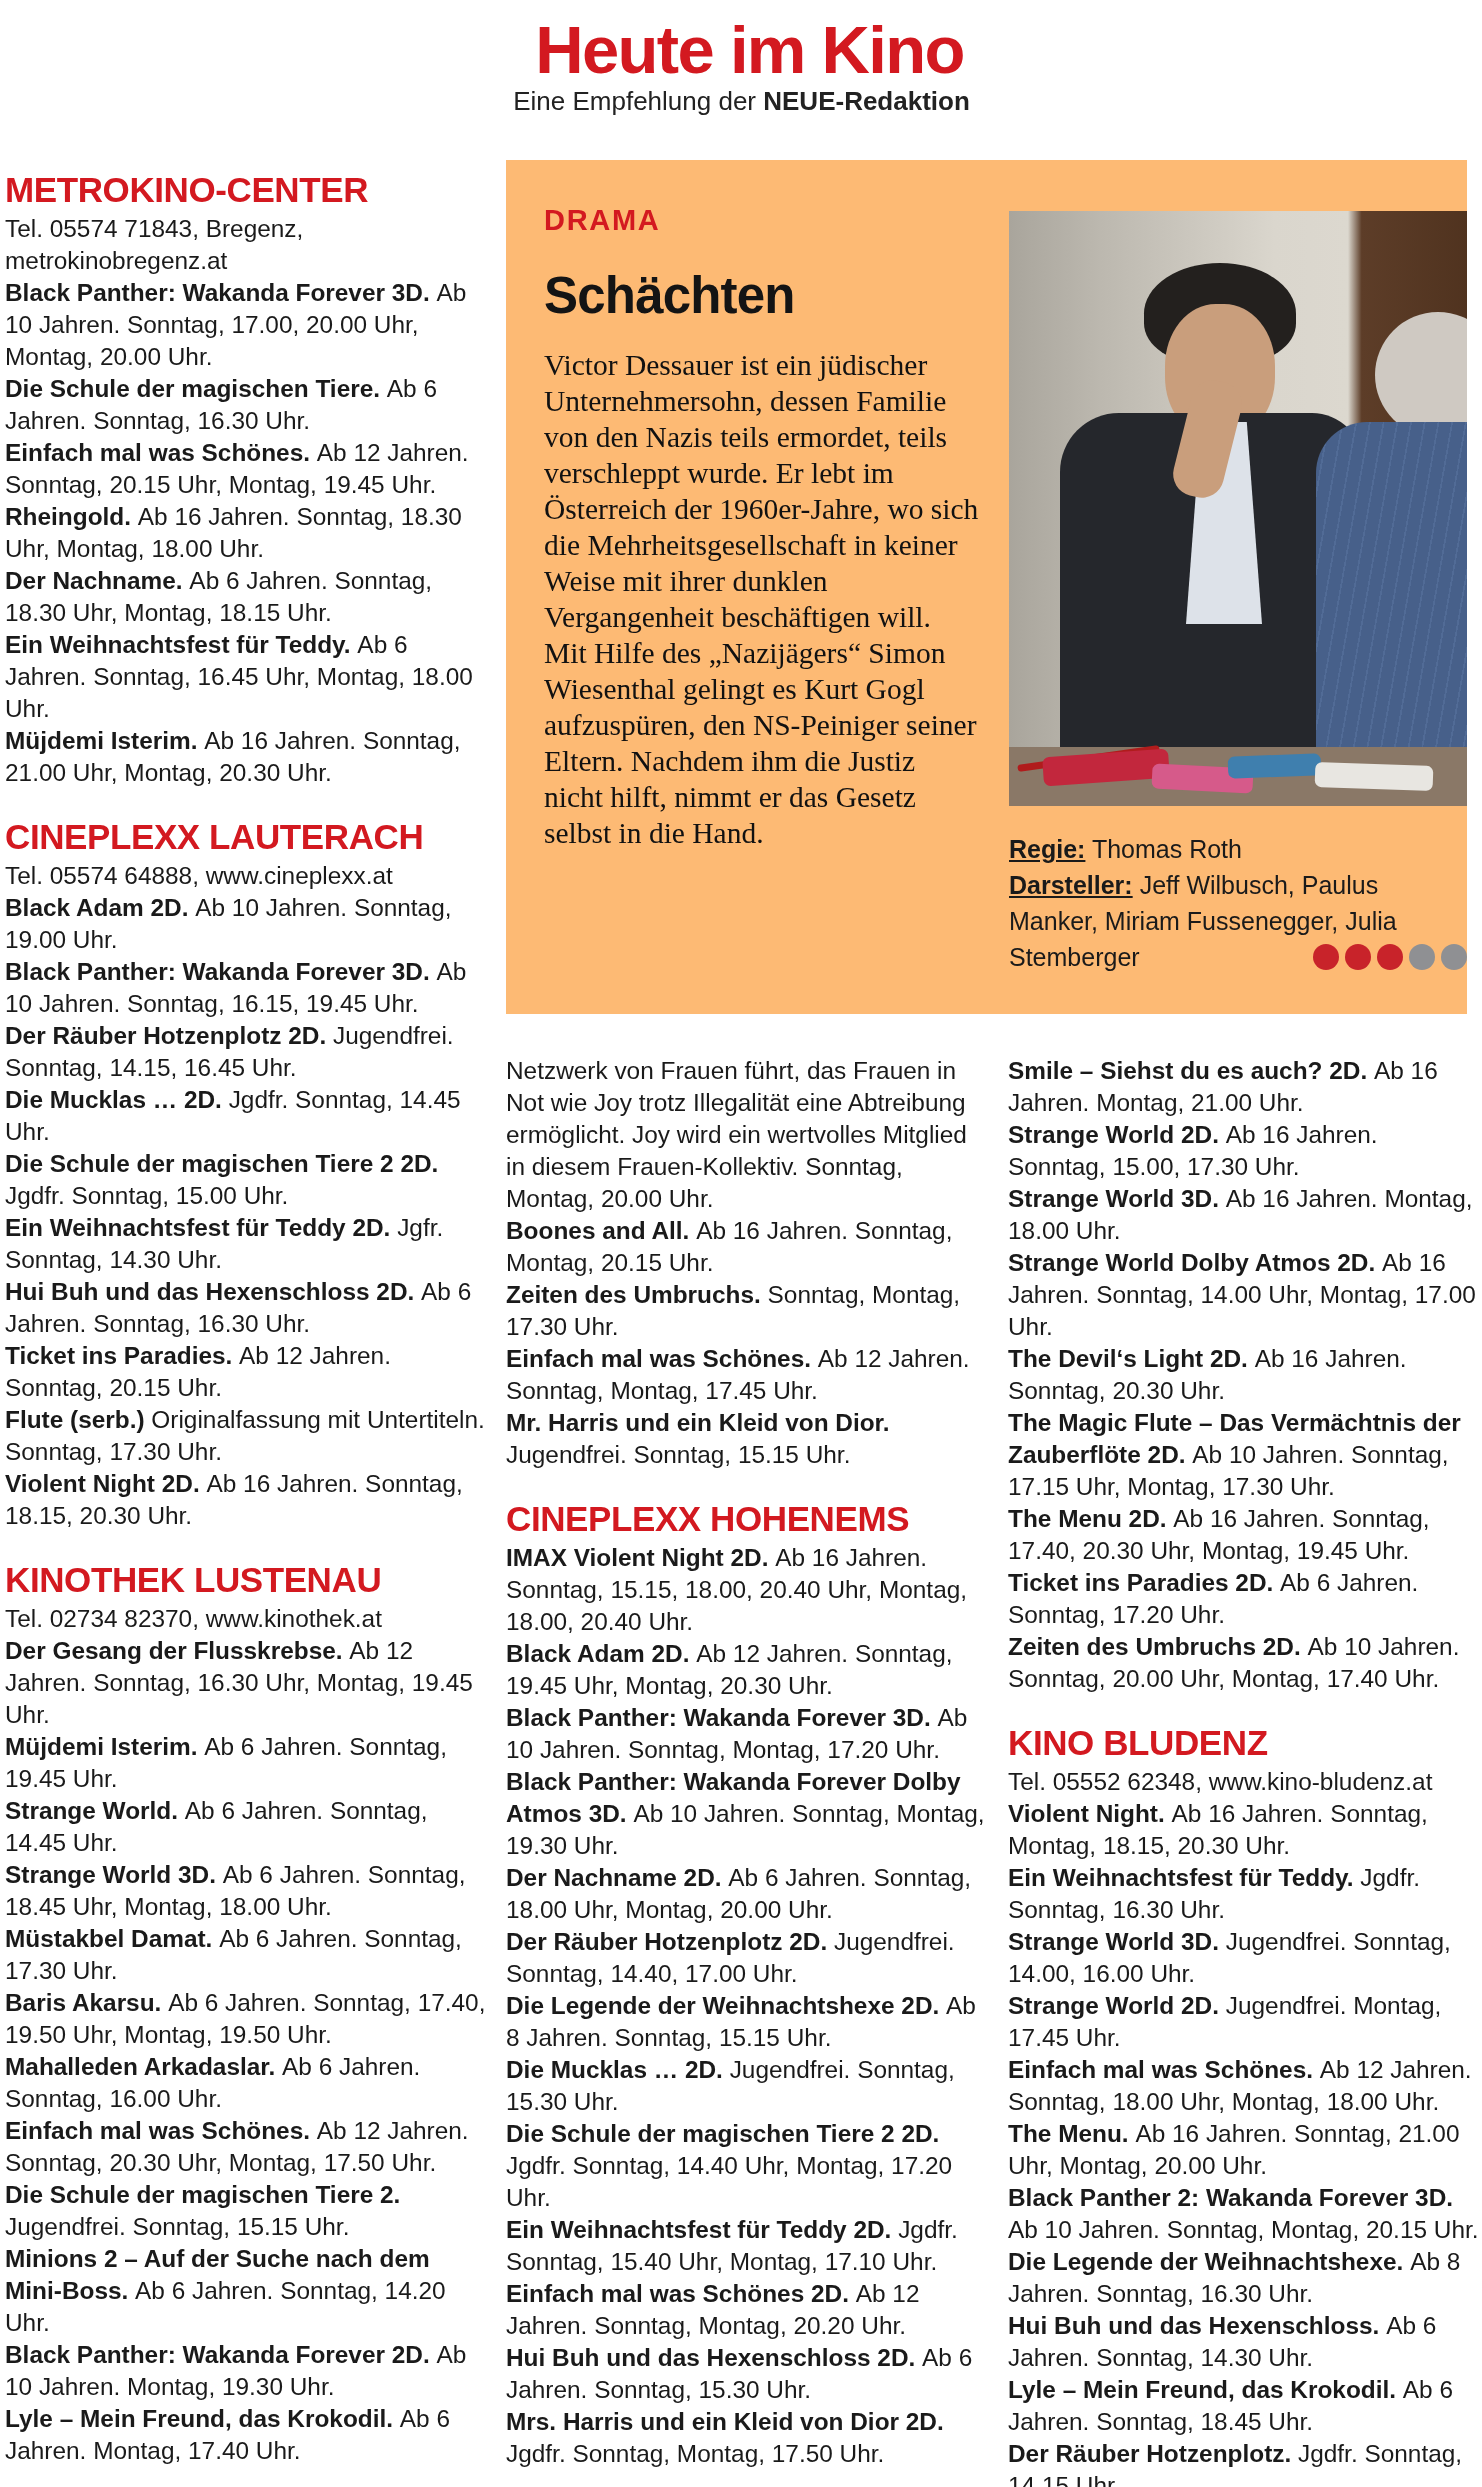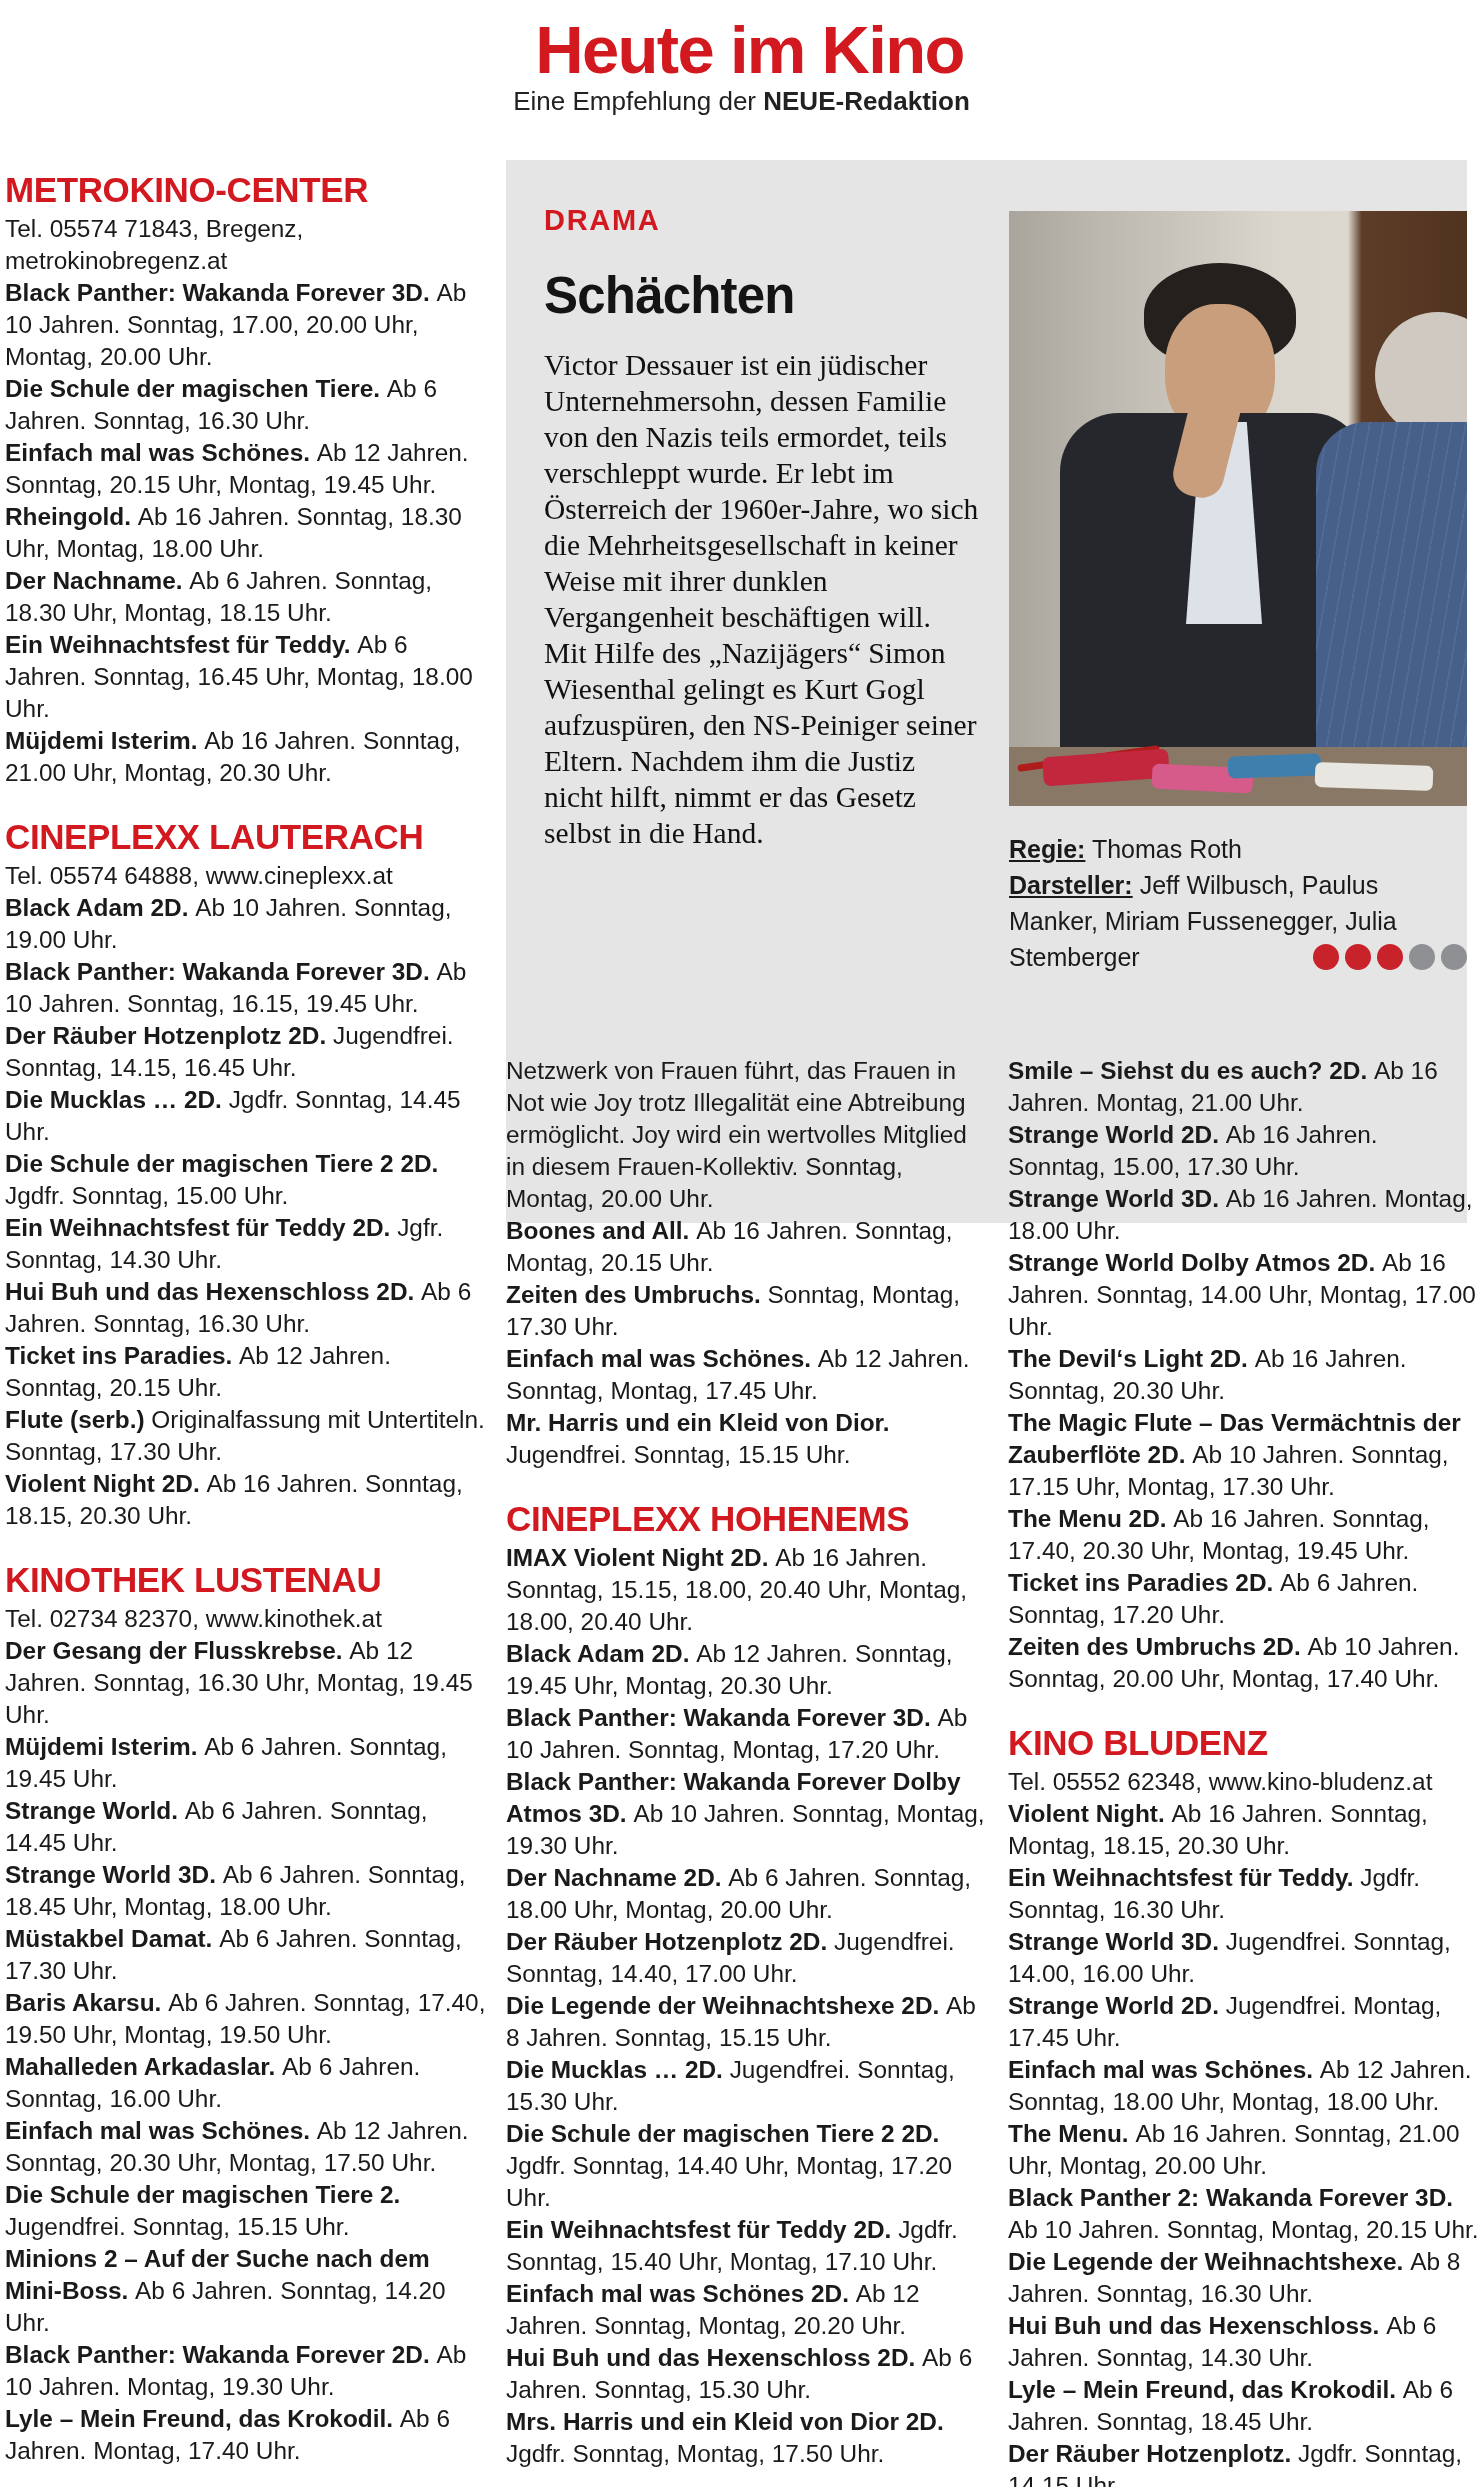--- a/index.html
+++ b/index.html
@@ -12,22 +12,22 @@
     position:absolute;top:3.4px;left:0;width:100%;text-align:center;
     color:#d31920;font-size:67px;font-weight:800;letter-spacing:-1.7px;margin:8px;
   }
   .page-subtitle{
     position:absolute;top:86px;left:0;width:100%;text-align:center;
     font-size:26px;color:#222;margin:0;
   }
   .page-subtitle b{font-weight:700;}
   
   .feature-box{
-    position:absolute;left:506px;top:160px;width:961px;height:1063px;
-    background:#e5e5e5;
+    position:absolute;left:506px;top:160px;width:961px;height:854px;
+    background:#fdba74;
   }
   .feature-left{position:absolute;left:38px;top:44px;width:435px;}
   .feature-genre{
     color:#d31920;font-size:29px;font-weight:800;letter-spacing:1.7px;margin:0;
   }
   .feature-title{
     font-size:51px;font-weight:800;margin:29px 0 0 0;color:#141414;letter-spacing:-0.8px;
   }
   .feature-review{
     font-family:"Liberation Serif","DejaVu Serif",serif;

